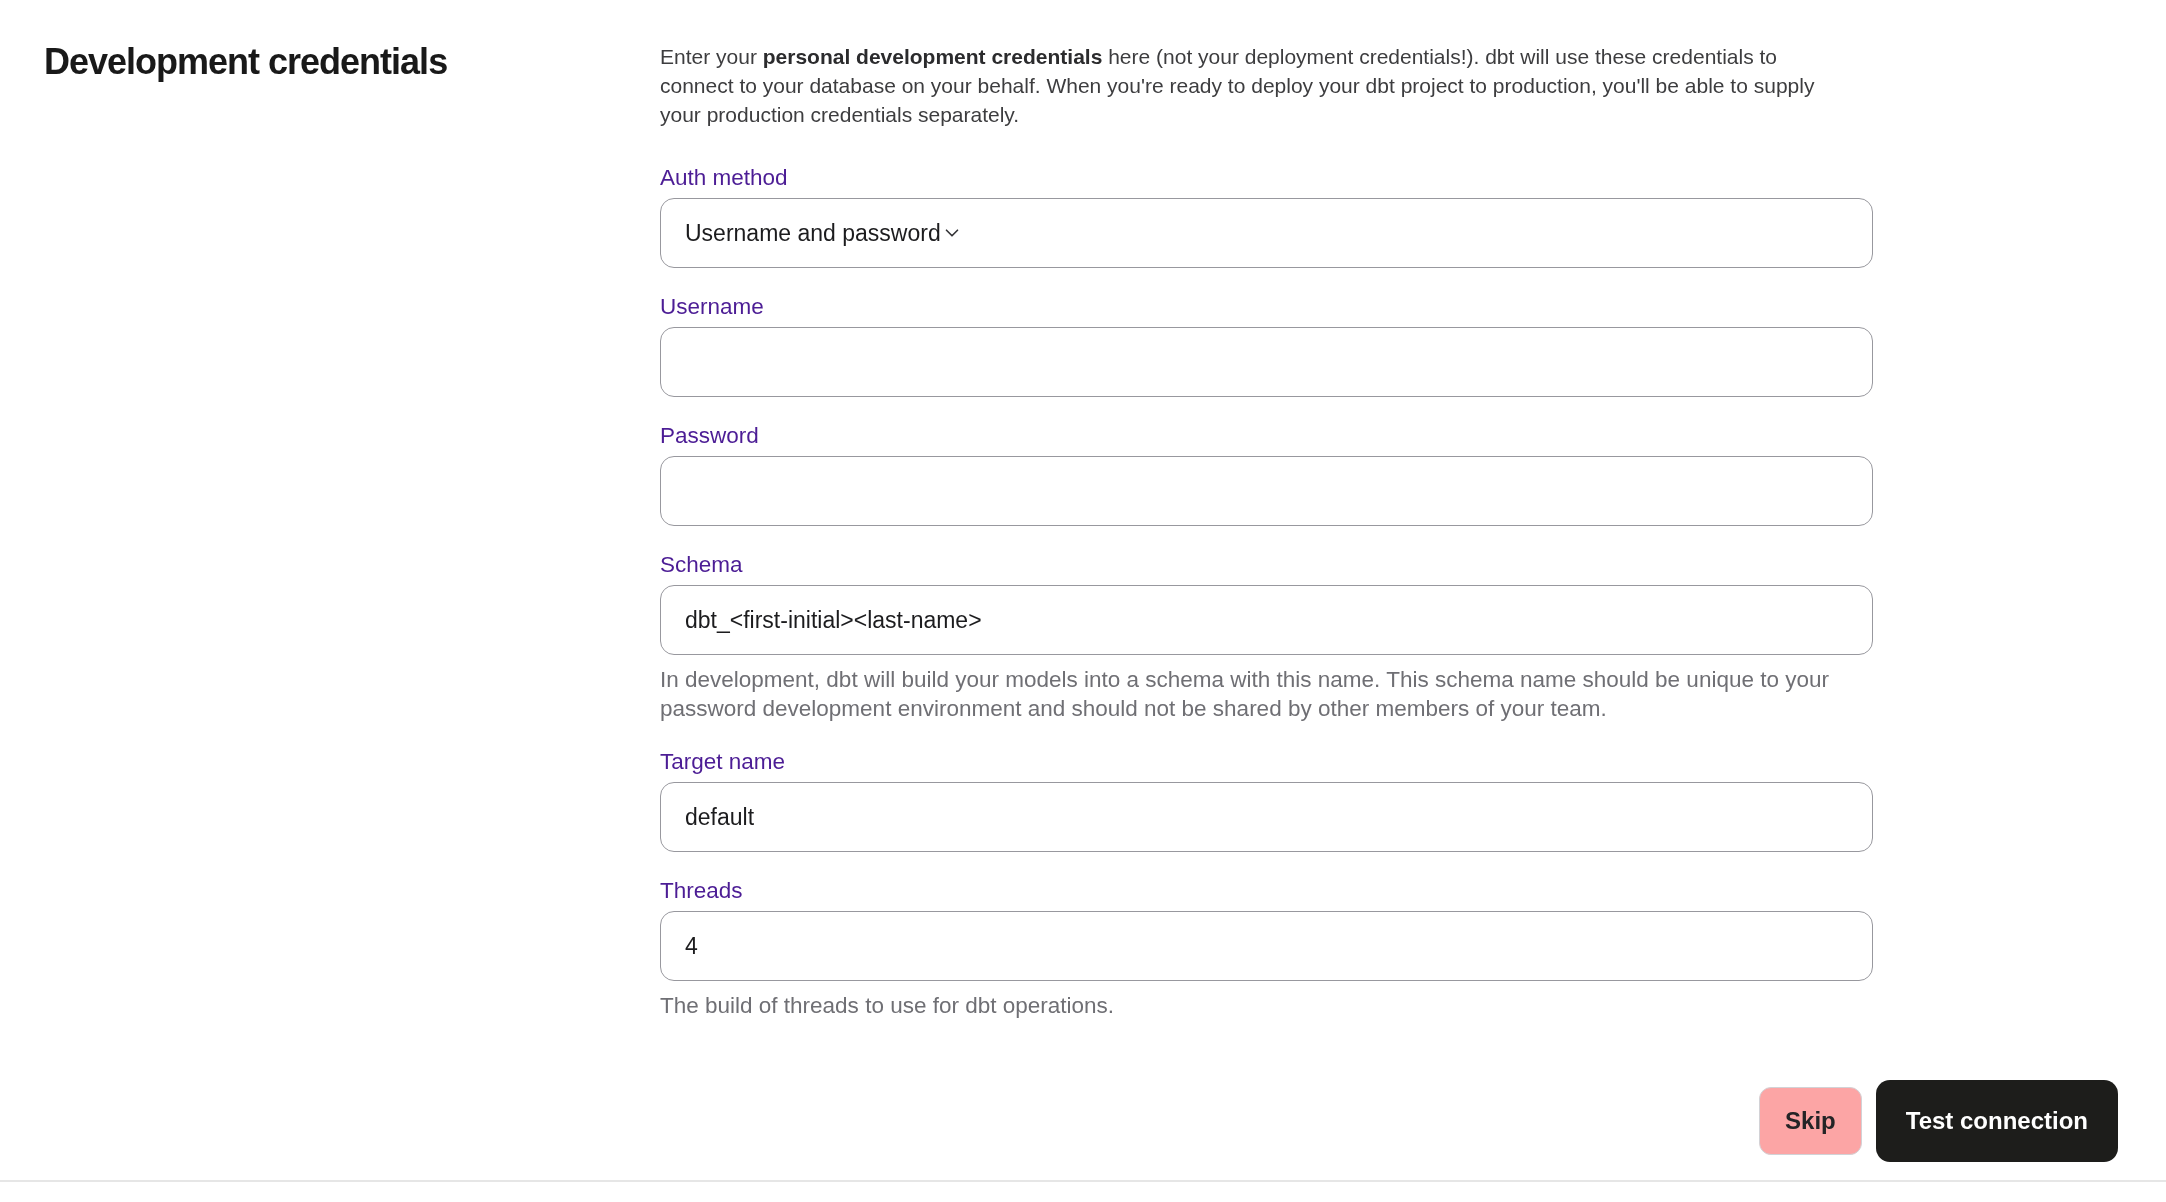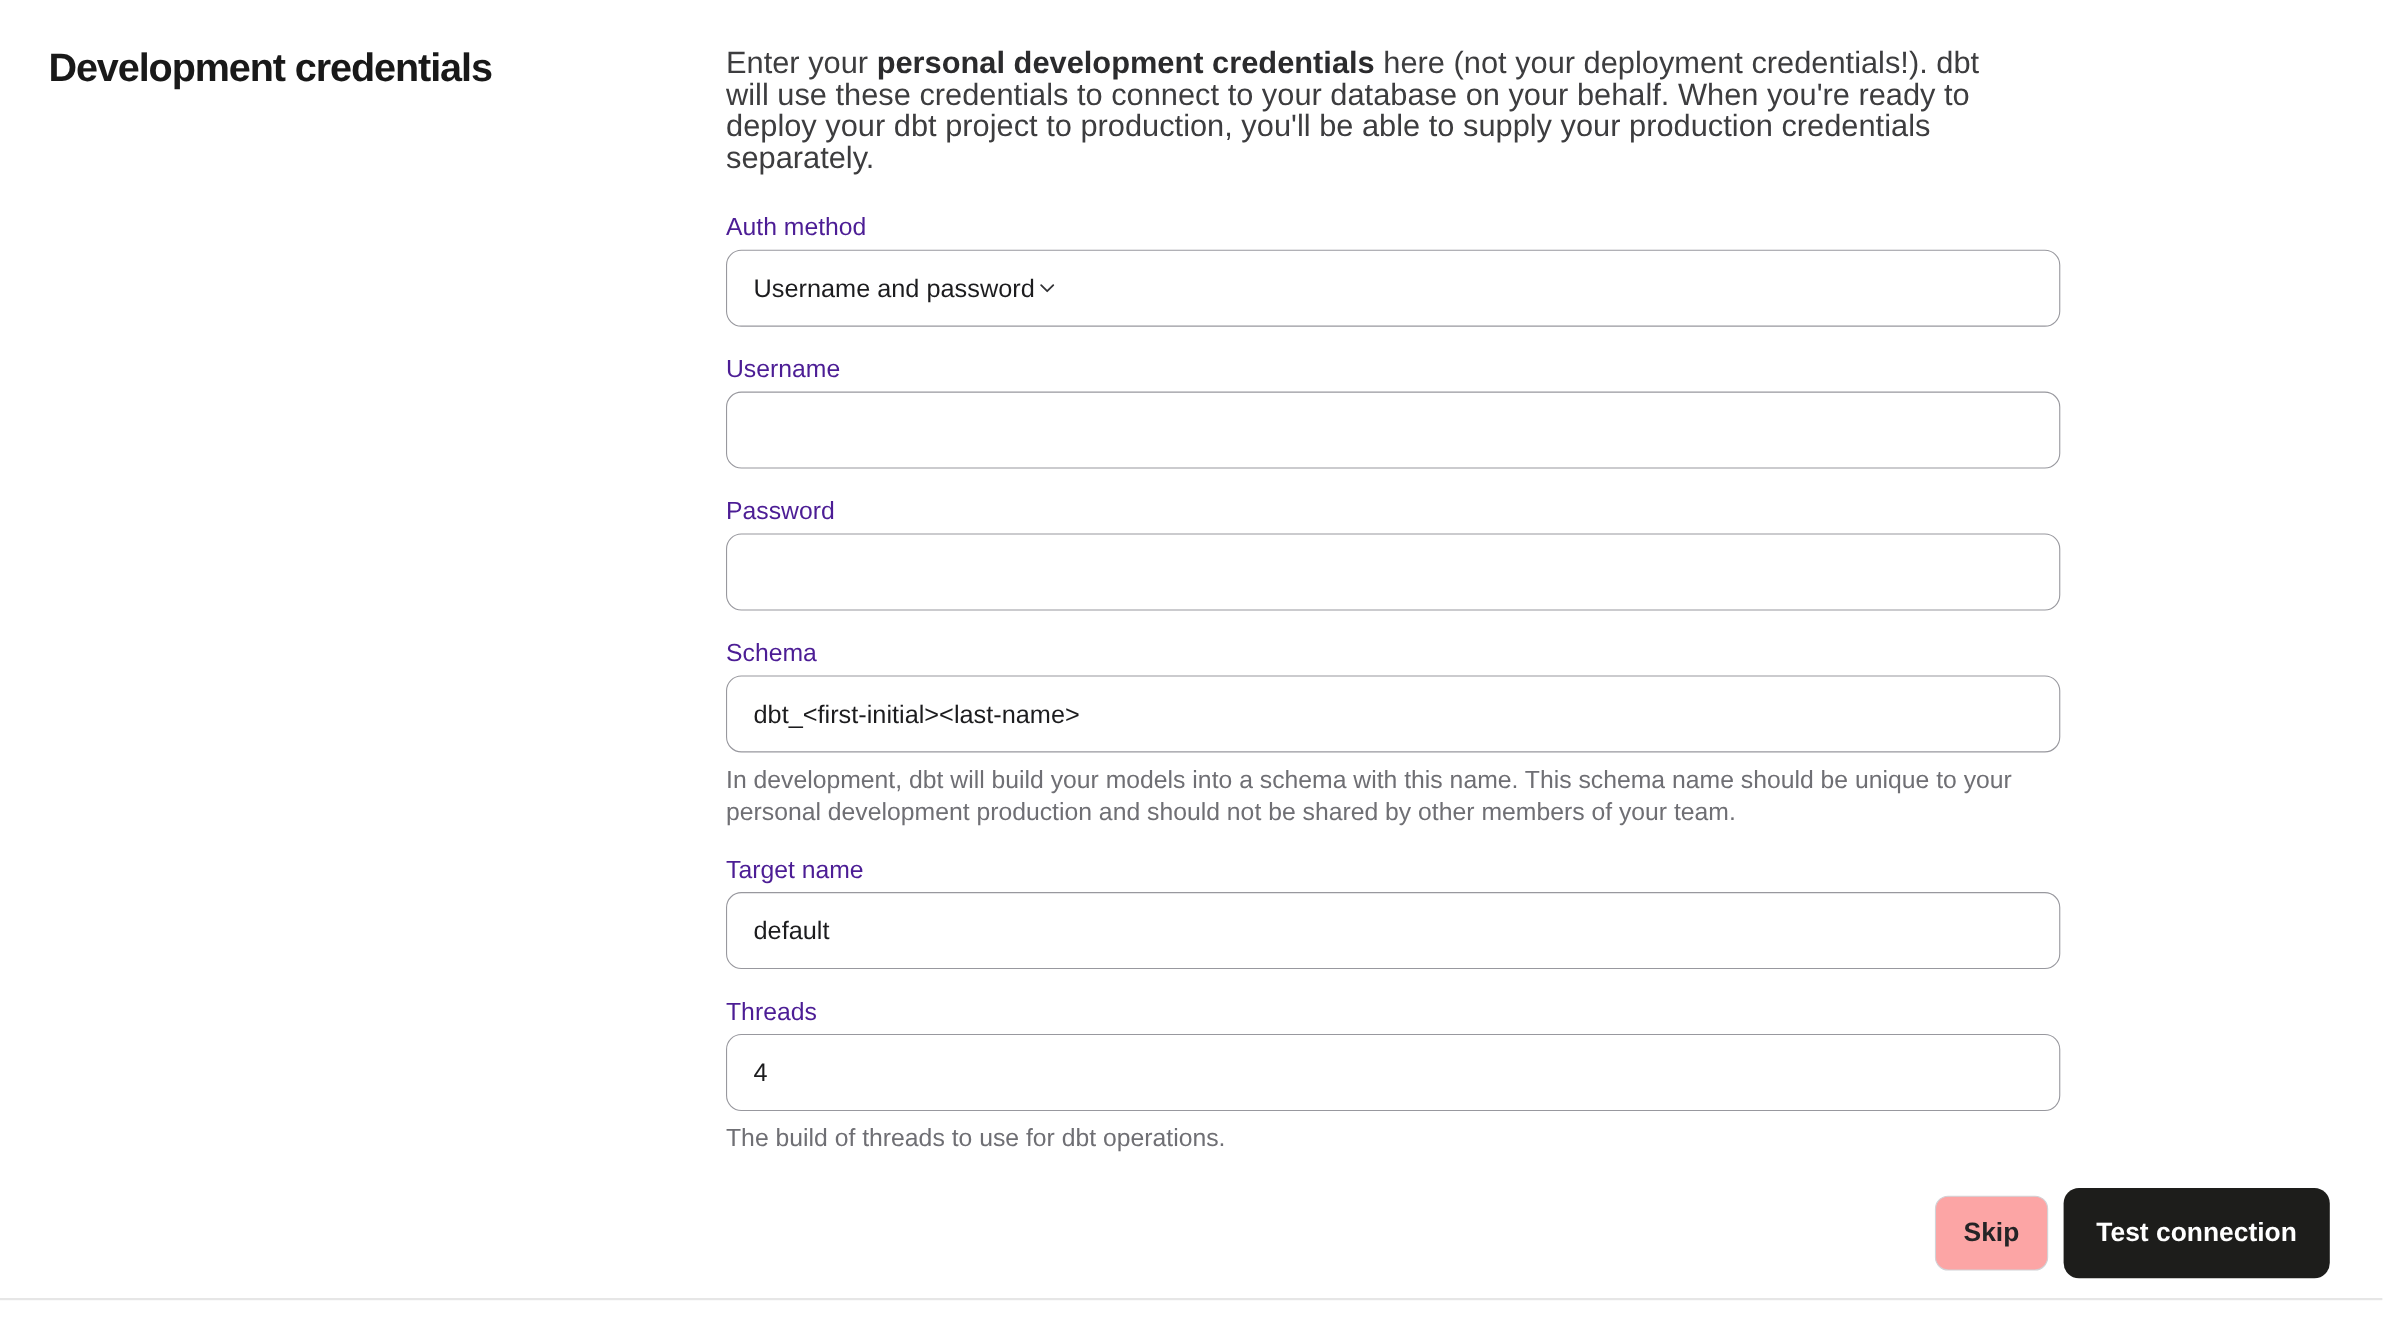--- a/index.html
+++ b/index.html
@@ -24,21 +24,21 @@
     font-size: 36px;
     font-weight: 700;
     letter-spacing: -1px;
     color: #191919;
     line-height: 1.1;
   }
   .form-col { flex: 0 0 1213px; }
   .intro {
     margin: 0 0 36px 0;
     width: 1175px;
-    font-size: 28px;
+    font-size: 21px;
     line-height: 29px;
     color: #3d3d3f;
   }
   .intro b { font-weight: 700; color: #2b2b2d; }
   .field { margin: 0 0 26px 0; }
   .field-label {
     display: block;
     font-size: 22.5px;
     line-height: 26px;
     color: #4c1d95;
@@ -141,21 +141,21 @@
     </div>
 
     <div class="field">
       <span class="field-label">Password</span>
       <input class="control" type="password" value="" style="">
     </div>
 
     <div class="field">
       <span class="field-label">Schema</span>
       <input class="control" type="text" value="dbt_&lt;first-initial&gt;&lt;last-name&gt;" style="">
-      <p class="help">In development, dbt will build your models into a schema with this name. This schema name should be unique to your personal development production and should not be shared by other members of your team.</p>
+      <p class="help">In development, dbt will build your models into a schema with this name. This schema name should be unique to your password development environment and should not be shared by other members of your team.</p>
     </div>
 
     <div class="field">
       <span class="field-label">Target name</span>
       <input class="control" type="text" value="default" style="">
     </div>
 
     <div class="field">
       <span class="field-label">Threads</span>
       <input class="control" type="text" value="4" style="">

